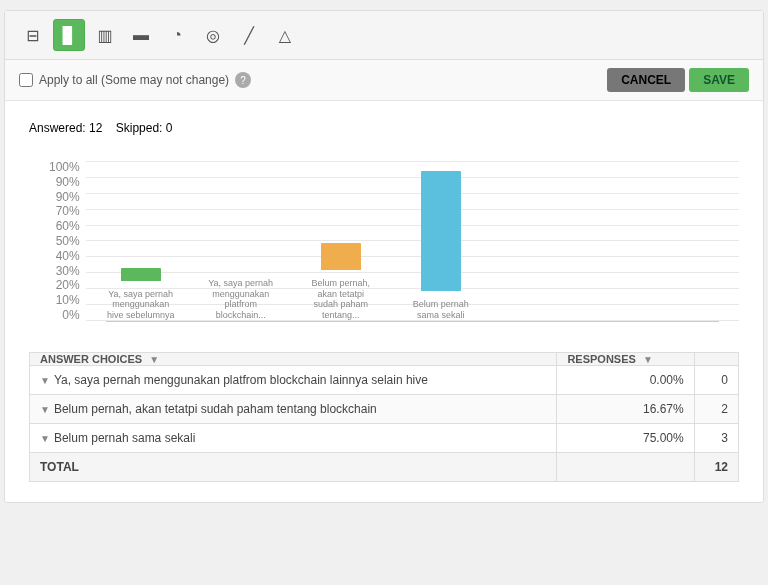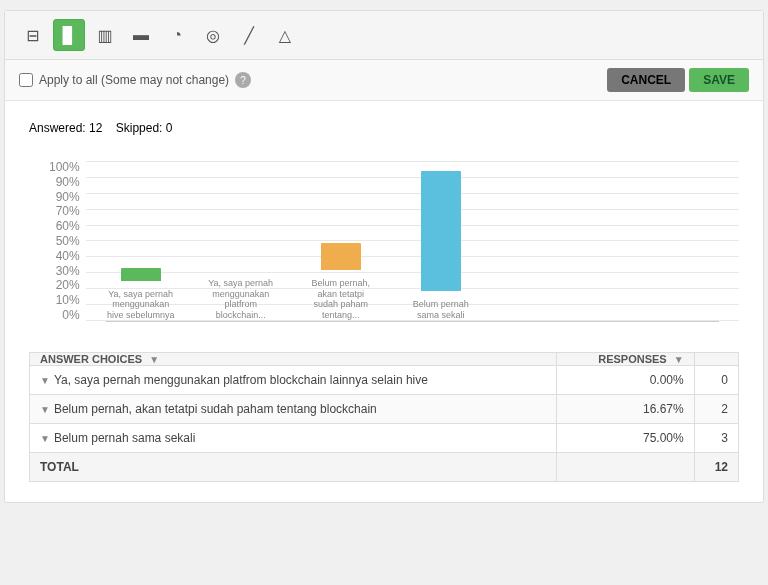--- a/index.html
+++ b/index.html
@@ -179,21 +179,21 @@
       background: #f5f5f5;
       border: 1px solid #ddd;
       padding: 0 10px;
       font-size: 11px;
       font-weight: bold;
       text-transform: uppercase;
       color: #555;
       text-align: left;
     }
     .answer-table th.right {
-      text-align: right;
+      text-align: left;
       margin-top: 40px;
     }
     .answer-table td {
       border: 1px solid #ddd;
       padding: 7px 10px;
       font-size: 12px;
       color: #444;
     }
     .answer-table td.right {
       text-align: right;

